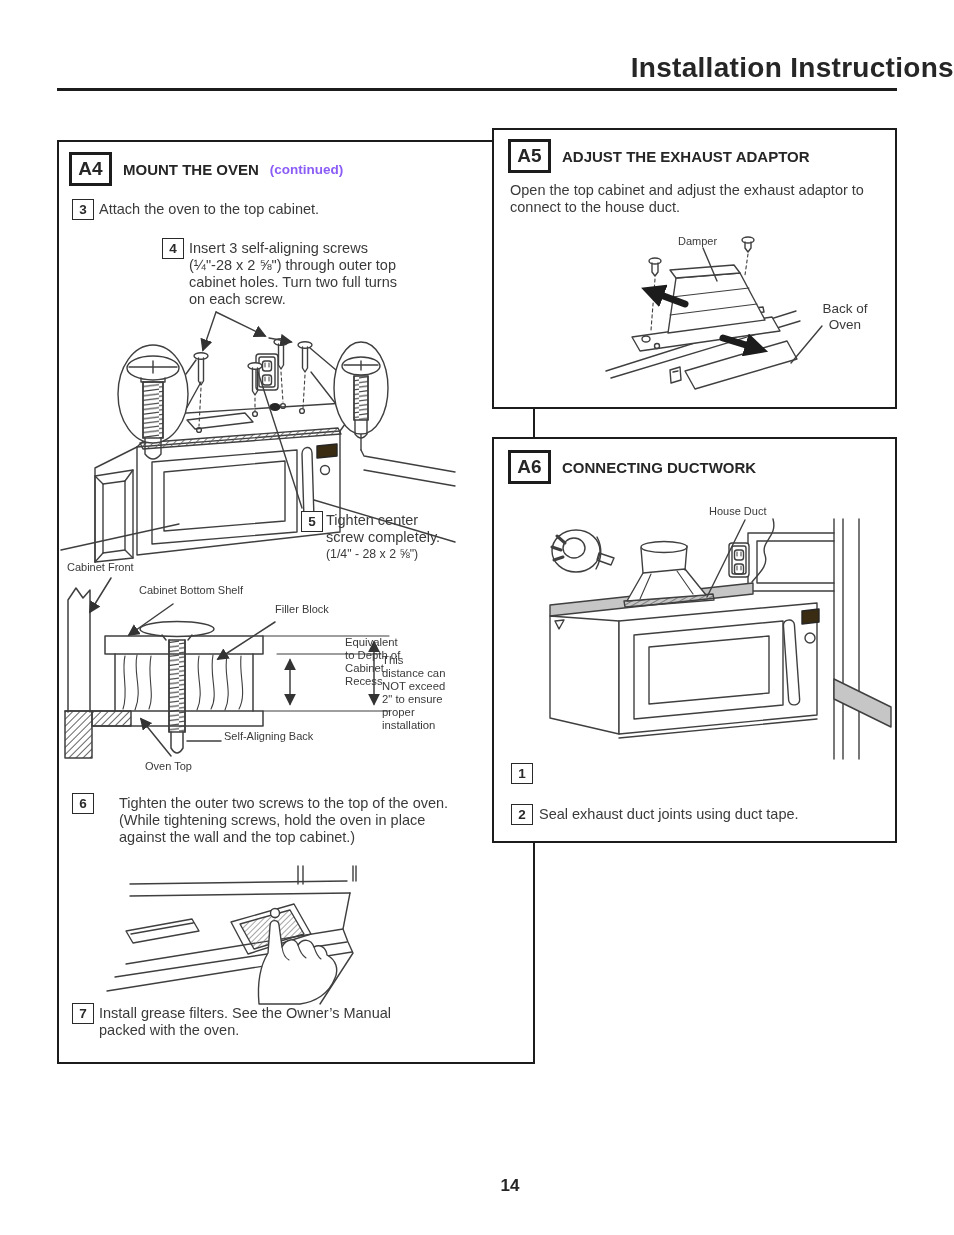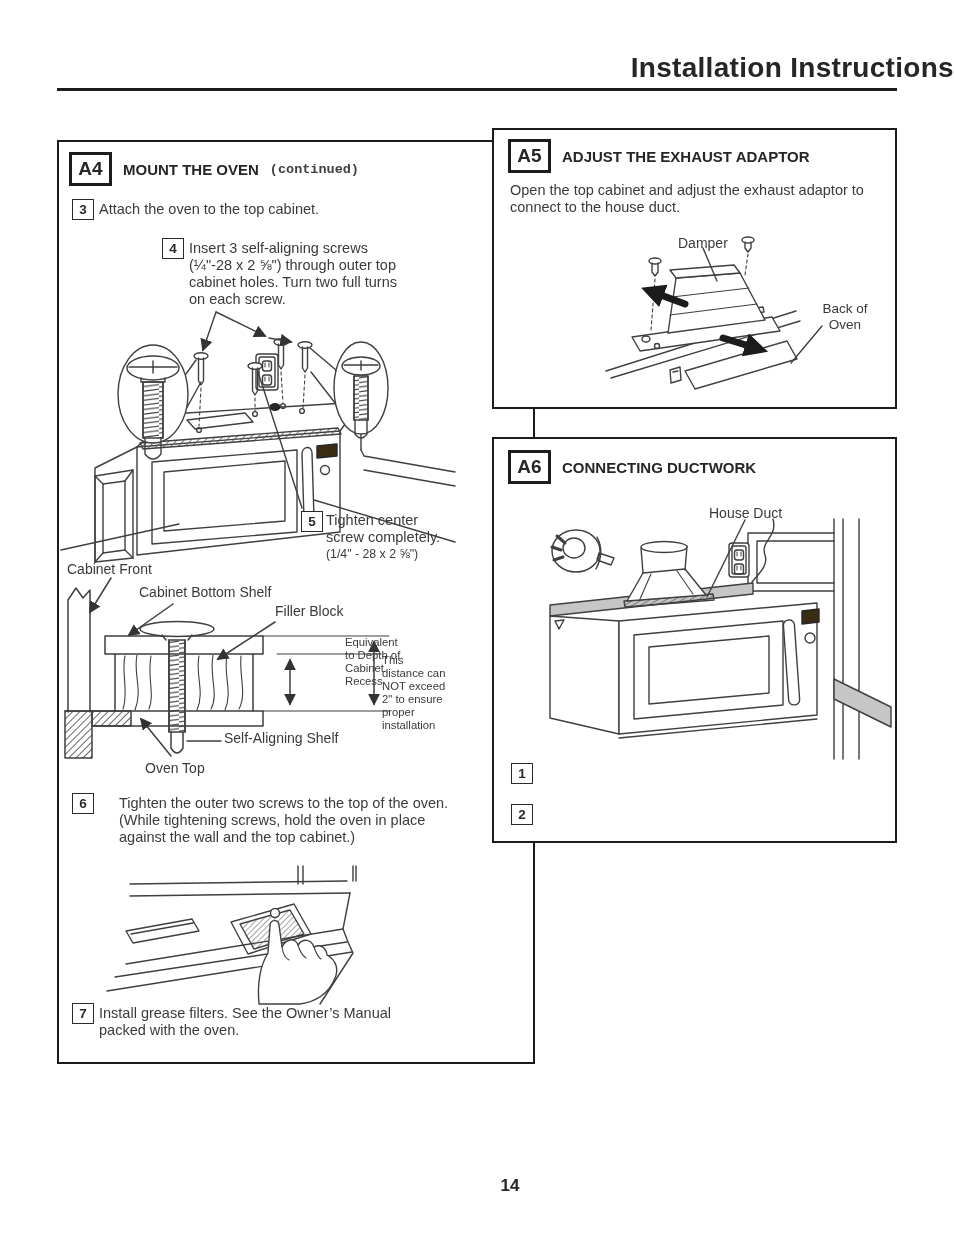--- a/index.html
+++ b/index.html
@@ -9,25 +9,25 @@
         font-size:28px;font-weight:bold;color:#262626;letter-spacing:.3px;}
   .title-rule{position:absolute;left:57px;right:57px;top:88px;height:3px;background:#1c1c1c;}
   .box{position:absolute;border:2.5px solid #1c1c1c;background:#fff;box-sizing:border-box;}
   .box-a4{left:57px;top:140px;width:478px;height:924px;}
   .box-a5{left:492px;top:128px;width:405px;height:281px;}
   .box-a6{left:492px;top:437px;width:405px;height:406px;}
   .sec-head{position:absolute;display:flex;align-items:center;gap:11px;white-space:nowrap;}
   .badge{display:inline-flex;align-items:center;justify-content:center;border:3px solid #1c1c1c;
         width:37px;height:28px;font-weight:bold;font-size:19px;color:#262626;background:#fff;flex:0 0 auto;}
   .sec-title{font-weight:bold;font-size:15px;color:#262626;}
-  .cont{font-weight:bold;font-size:13.5px;color:#404040;font-family:Liberation Mono, monospace;}
+  .cont{font-weight:bold;font-size:13.5px;color:#8b5cf6;}
   .stepnum{position:absolute;width:20px;height:19px;border:1.6px solid #2a2a2a;background:#fff;
         display:flex;align-items:center;justify-content:center;font-weight:bold;font-size:13.5px;color:#2a2a2a;}
   .steptext{position:absolute;font-size:14.5px;line-height:1.17;color:#3a3a3a;}
-  .lbl{position:absolute;font-size:14px;color:#3a3a3a;white-space:nowrap;}
+  .lbl{position:absolute;font-size:11px;color:#3a3a3a;white-space:nowrap;}
   .lbl-wrap{position:absolute;font-size:11.3px;line-height:1.16;color:#3a3a3a;}
   .note{font-size:12.3px;margin-top:1px;}
   .pagenum{position:absolute;top:1176px;left:0;width:100%;text-align:center;
         font-weight:bold;font-size:17px;color:#262626;padding-left:33px;}
   svg{position:absolute;overflow:visible;}
   svg *{vector-effect:none;}
 </style>
 </head>
 <body>
 
@@ -185,21 +185,21 @@
         <path d="M162,179 L128,179"></path>
         <path d="M112,194 L82,157" marker-end="url(#ah2)"></path>
       </g>
     </svg>
 
     <div class="lbl" style="left:8px;top:419px;">Cabinet Front</div>
     <div class="lbl" style="left:80px;top:442px;">Cabinet Bottom Shelf</div>
     <div class="lbl" style="left:216px;top:461px;">Filler Block</div>
     <div class="lbl-wrap" style="left:240px;top:494px;width:62px;margin-left:46px;">Equivalent to Depth of Cabinet Recess</div>
     <div class="lbl-wrap" style="left:323px;top:512px;width:66px;">This distance can NOT exceed 2" to ensure proper installation</div>
-    <div class="lbl" style="left:165px;top:588px;">Self-Aligning Shelf</div>
+    <div class="lbl" style="left:165px;top:588px;">Self-Aligning Back</div>
     <div class="lbl" style="left:86px;top:618px;">Oven Top</div>
 
     <div class="stepnum" style="left:13px;top:651px;">6</div>
     <div class="steptext" style="left:40px;top:653px;width:350px;margin-left:20px;">Tighten the outer two screws to the top of the oven. (While tightening screws, hold the oven in place against the wall and the top cabinet.)</div>
 
     <svg style="left:48px;top:712px;" width="335" height="150" viewBox="0 0 335 150">
       <defs>
         <pattern id="h3" width="4" height="4" patternTransform="rotate(45)" patternUnits="userSpaceOnUse">
           <line x1="0" y1="0" x2="0" y2="4" stroke="#6a6a6a" stroke-width="1.2"></line>
         </pattern>
@@ -315,16 +315,17 @@
         <path d="M96,18 Q104,33 95,50"></path>
         <path d="M98,34 L113,39 L110,46 L96,41 Z"></path>
         <path d="M56,17 L64,24 M51,28 L60,31 M53,41 L62,38" stroke-width="3"></path>
 
         <path d="M244,1 L206,78"></path>
       </g>
     </svg>
 
     <div class="stepnum" style="left:17px;top:324px;">1</div>
     <div class="stepnum" style="left:17px;top:365px;">2</div>
+    <div class="steptext" style="left:45px;top:367px;width:340px;">Seal exhaust duct joints using duct tape.</div>
   </section>
 
   <div class="pagenum">14</div>
 </div>
 
 </body></html>

